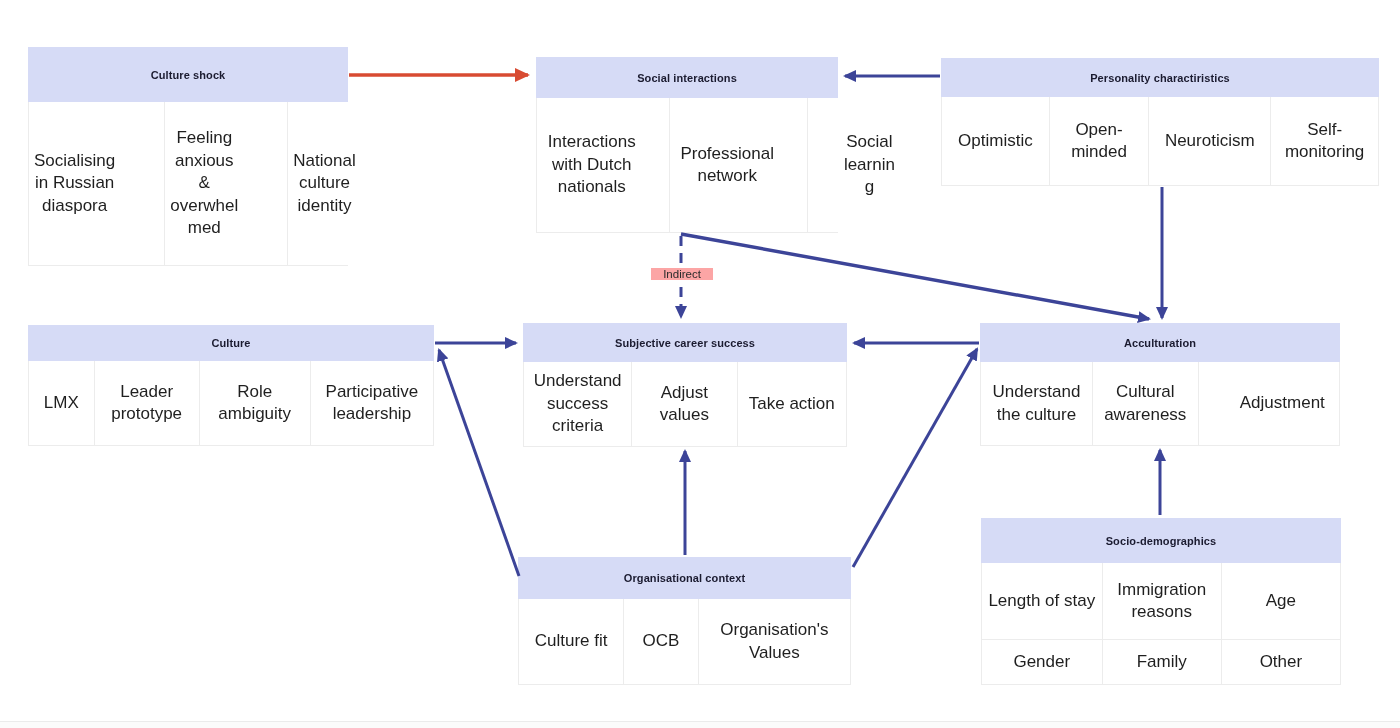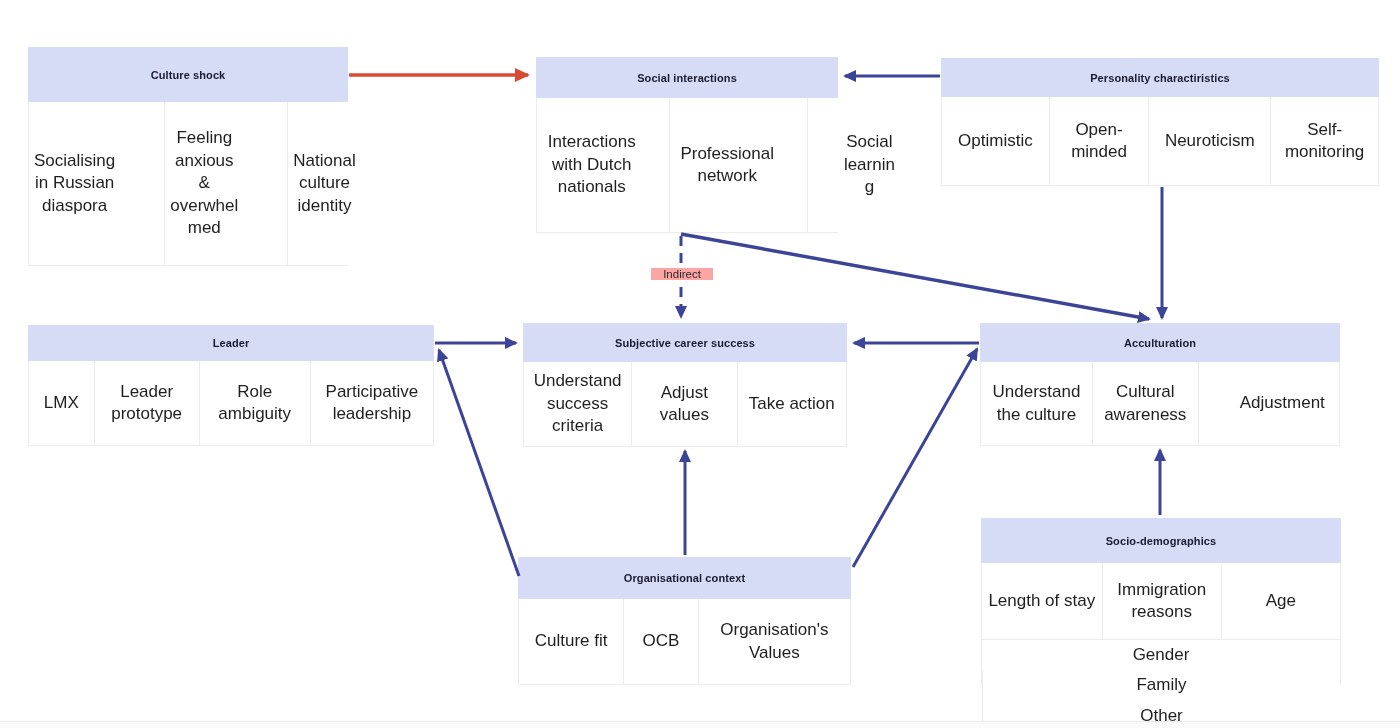--- a/index.html
+++ b/index.html
@@ -8,21 +8,21 @@
     font-family:"Liberation Sans","DejaVu Sans",sans-serif;
     color:#202020;overflow:hidden;
   }
   .box{position:absolute;background:#ffffff;}
   .hdr{
     background:#d6dbf6;color:#1b1b30;font-weight:bold;font-size:11px;
     display:flex;align-items:center;justify-content:center;text-align:center;
     letter-spacing:.1px;
   }
   .row{display:flex;border:1px solid #ececec;border-top:none;box-sizing:border-box;}
-  .row + .row{border-top:none;flex-direction:column;}
+  .row + .row{border-top:none;}
   .cell{
     display:flex;align-items:center;justify-content:center;text-align:center;
     font-size:17px;line-height:1.32;padding:4px 5px;box-sizing:border-box;
     color:#1f1f1f;background:#fff;
   }
   .cell + .cell{border-left:1px solid #ececec;}
   #arrows{position:absolute;left:0;top:0;z-index:5;pointer-events:none;}
   .edge-label{
     position:absolute;z-index:6;font-size:11.5px;color:#2b2b2b;background:#fca5a5;
     padding:0 3px;text-align:center;
@@ -57,21 +57,21 @@
   <div class="hdr" style="height:39px;">Personality charactiristics</div>
   <div class="row" style="height:89px;">
     <div class="cell" style="flex:0 0 24.5%;">Optimistic</div>
     <div class="cell" style="flex:0 0 22.8%;">Open- minded</div>
     <div class="cell" style="flex:0 0 28.0%;">Neuroticism</div>
     <div class="cell" style="flex:1 1 auto;">Self- monitoring</div>
   </div>
 </div>
 
 <div class="box" style="left:28px;top:325px;width:406px;">
-  <div class="hdr" style="height:36px;">Leader</div>
+  <div class="hdr" style="height:36px;">Culture</div>
   <div class="row" style="height:85px;">
     <div class="cell" style="flex:0 0 16%;">LMX</div>
     <div class="cell" style="flex:0 0 26%;">Leader prototype</div>
     <div class="cell" style="flex:0 0 27.5%;">Role ambiguity</div>
     <div class="cell" style="flex:1 1 auto;">Participative leadership</div>
   </div>
 </div>
 
 <div class="box" style="left:523px;top:323px;width:324px;">
   <div class="hdr" style="height:39px;">Subjective career success</div>

